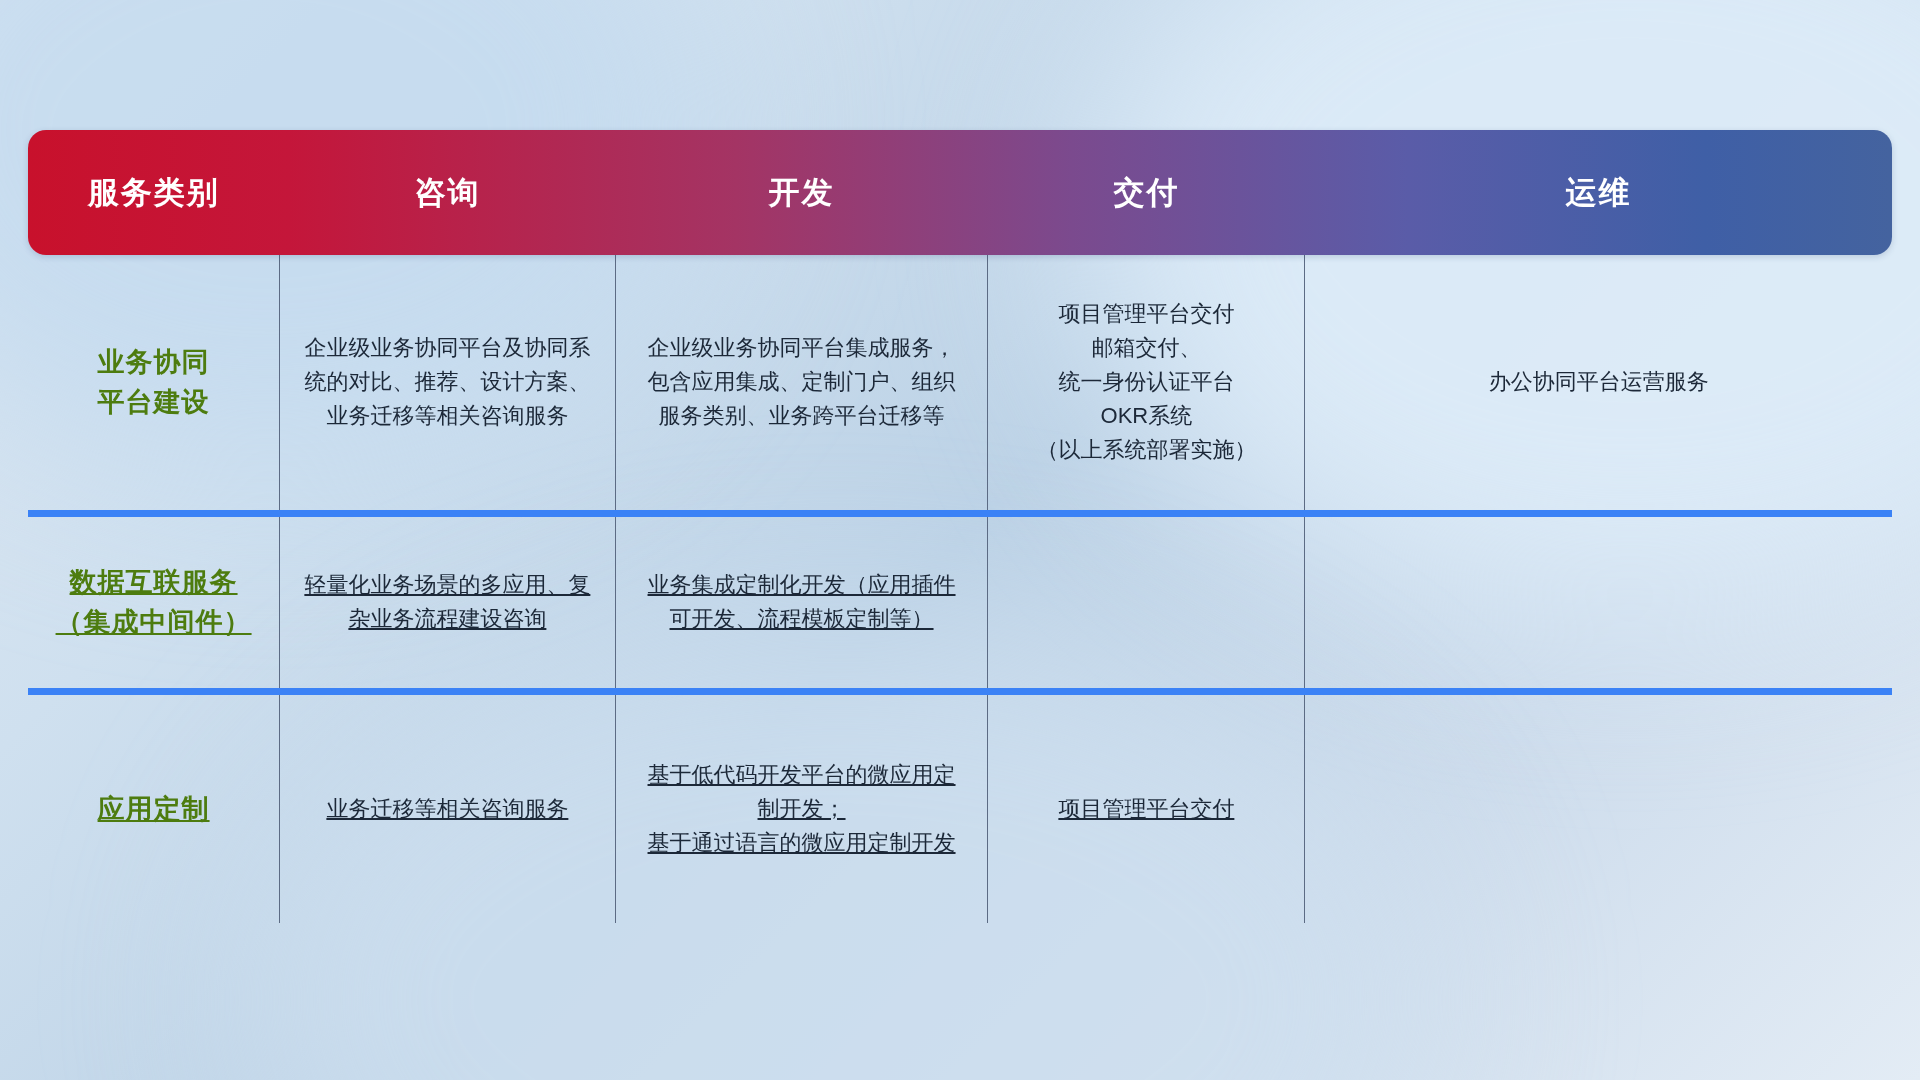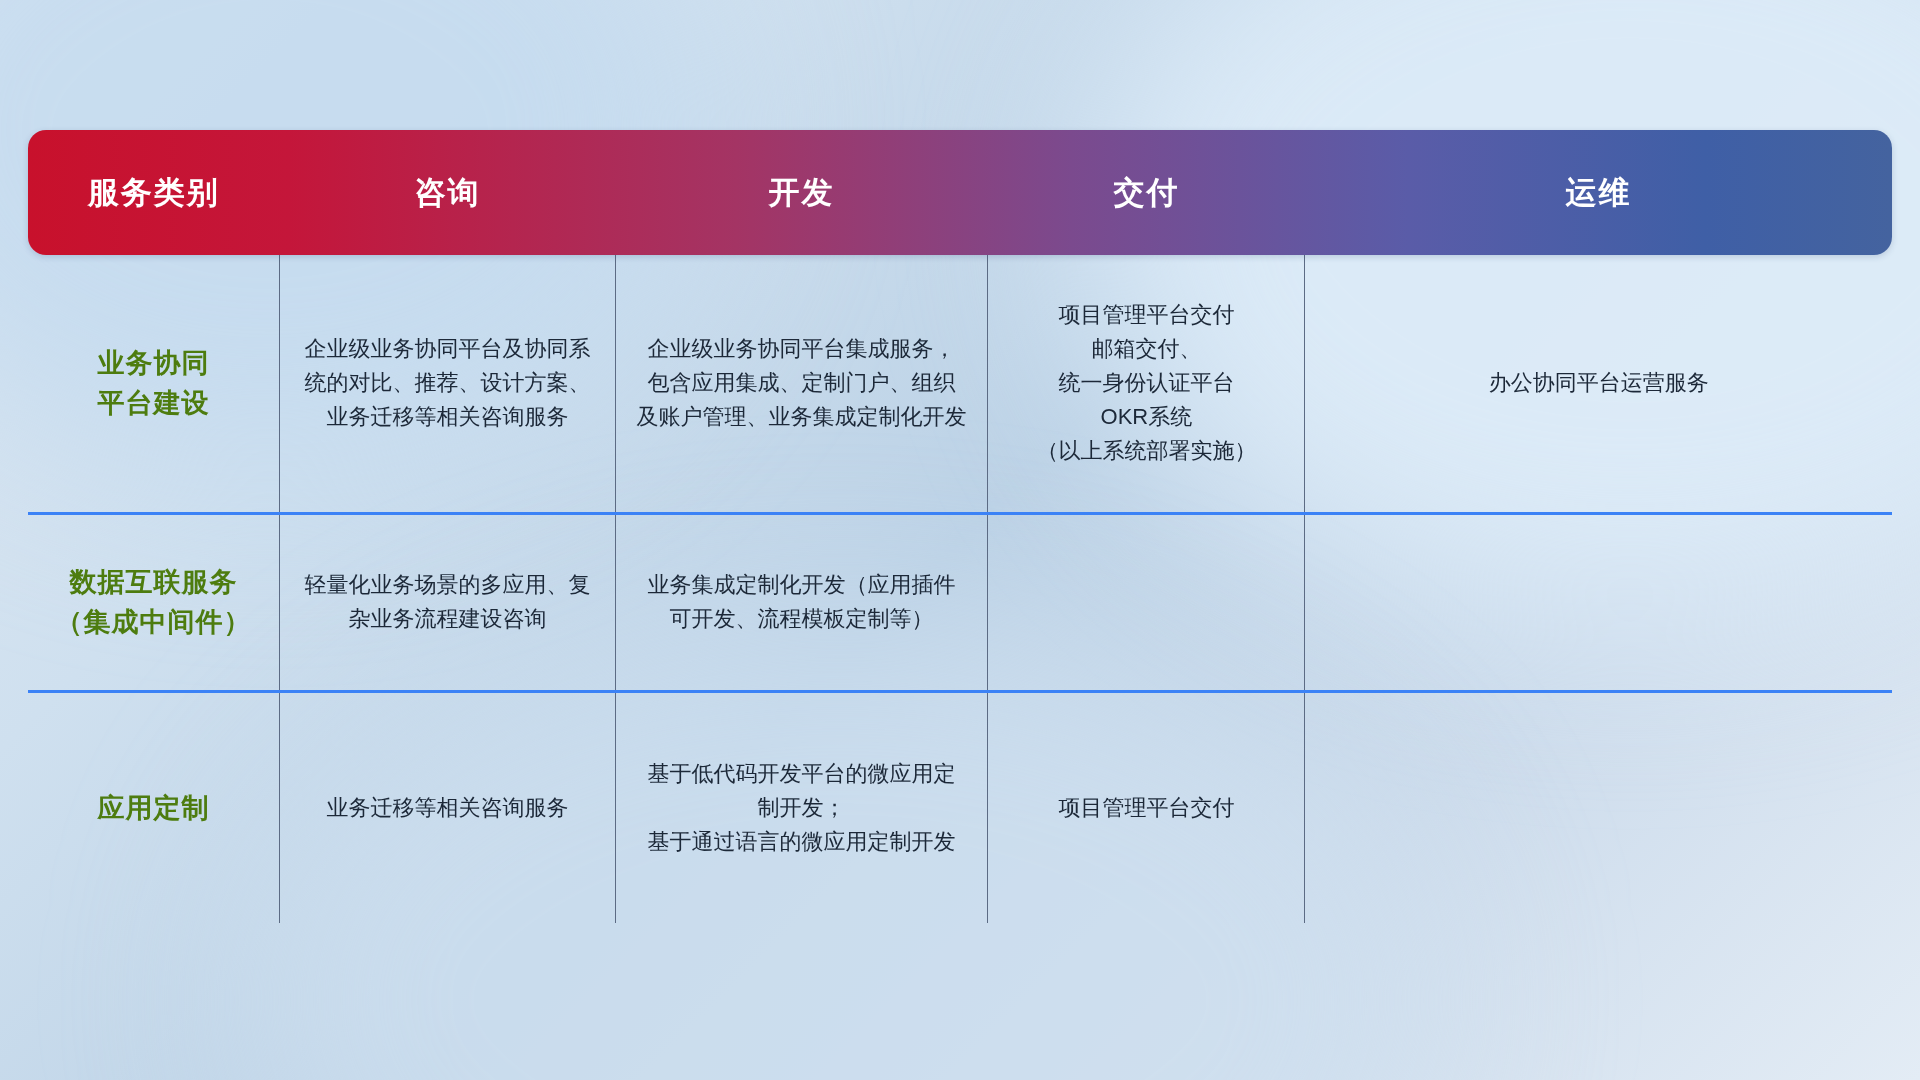--- a/index.html
+++ b/index.html
@@ -93,21 +93,21 @@
     line-height: 1.5;
     letter-spacing: 1px;
   }
   
   tbody tr td:first-child { border-left: none; }
   tbody tr td:last-child { border-right: none; }
   tbody tr:last-child td { border-bottom: none; }
   tbody tr:first-child td { border-top: none; }
 
   
-  tbody tr + tr td { border-top: 3px solid #3b82f6; }
+  tbody tr + tr td { border-top: 7px solid #3b82f6; text-decoration: underline; }
   tbody tr td { border-bottom: none; }
 
   .row-1 { height: 258px; }
   .row-2 { height: 178px; }
   .row-3 { height: 232px; }
 
   .cell-text { display: block; white-space: pre-line; }
 </style>
 </head>
 <body>
@@ -152,21 +152,21 @@
 平台建设</span>
         </td>
         <td>
           <span class="cell-text">企业级业务协同平台及协同系
 统的对比、推荐、设计方案、
 业务迁移等相关咨询服务</span>
         </td>
         <td>
           <span class="cell-text">企业级业务协同平台集成服务，
 包含应用集成、定制门户、组织
-及账户管理、业务集成定制化开发</span>
+服务类别、业务跨平台迁移等</span>
         </td>
         <td>
           <span class="cell-text">项目管理平台交付
 邮箱交付、
 统一身份认证平台
 OKR系统
 （以上系统部署实施）</span>
         </td>
         <td>
           <span class="cell-text">办公协同平台运营服务</span>

